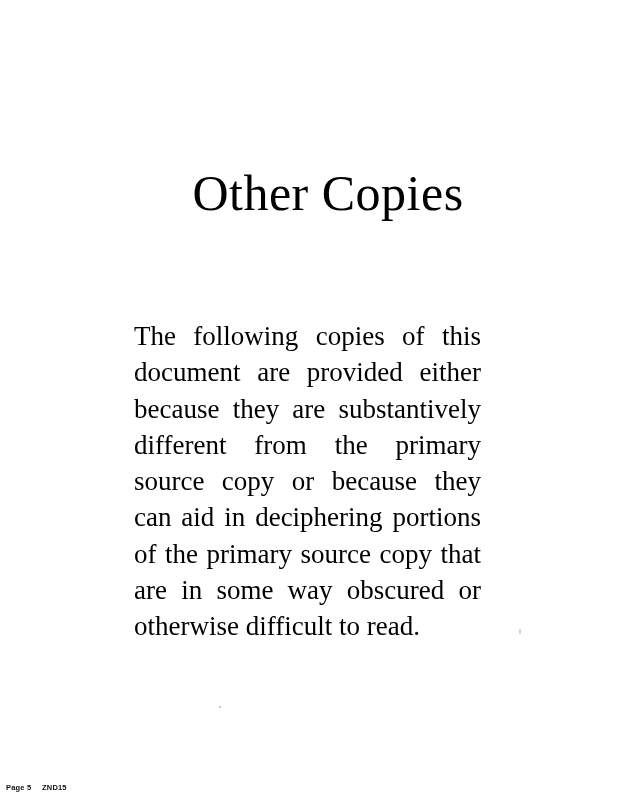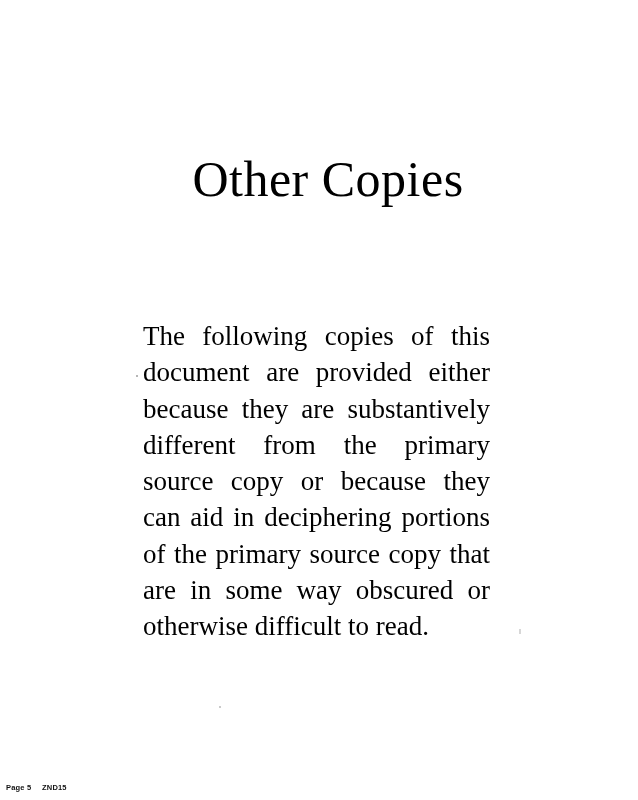--- a/index.html
+++ b/index.html
@@ -17,37 +17,37 @@
   }
 
   .page {
     position: absolute;
     inset: 0;
     background: #ffffff;
   }
 
   .doc-title {
     position: absolute;
-    top: 118px;
+    top: 132px;
     left: 0;
     width: 100%;
     text-align: center;
     font-family: "Liberation Serif", serif;
     font-size: 50px;
     font-weight: 400;
     letter-spacing: 0.5px;
     line-height: 1.1;
     padding-left: 18px;
     box-sizing: border-box;
   }
 
   .body-block {
     position: absolute;
     top: 318px;
-    left: 143px;
+    left: 134px;
     width: 347px;
     font-family: "Liberation Serif", serif;
     font-size: 27px;
     line-height: 36.3px;
     text-align: justify;
     text-justify: inter-word;
     color: #000000;
   }
   .body-block p {
     margin: 0;

